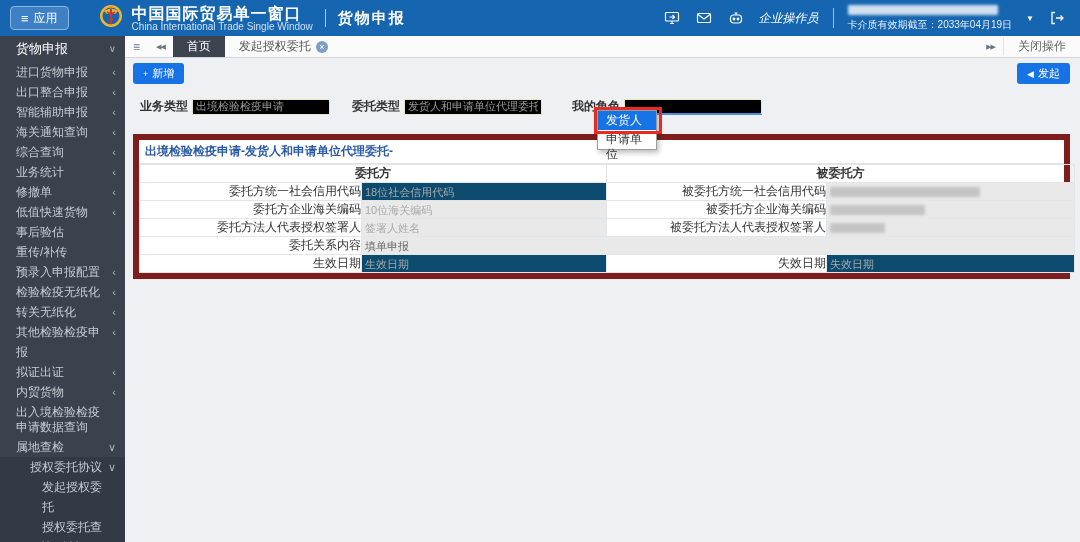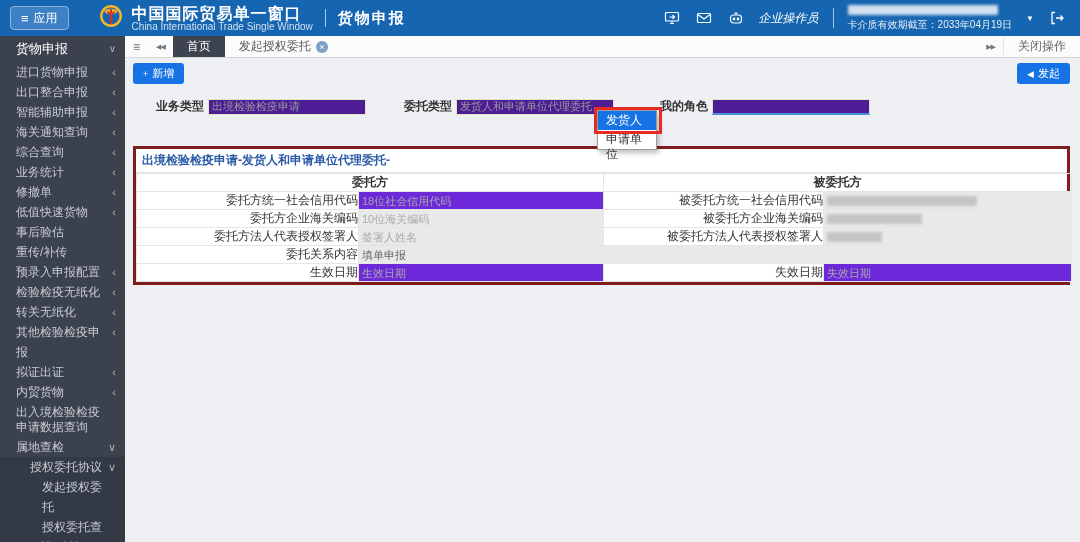--- a/index.html
+++ b/index.html
@@ -57,38 +57,38 @@
 
   .content { position:relative; padding:5px 10px 0 8px; }
   .btn { display:inline-flex; align-items:center; gap:4px; background:#1673e6; color:#fff;
     border:none; border-radius:3px; font-size:11px; padding:3px 10px; cursor:pointer;
     font-family:inherit; }
   .btn .ic { font-size:9px; }
   .toolbar { display:flex; }
   .send-btn { margin-left:auto; }
 
   .filter-row { display:flex; align-items:center; margin-top:14px; padding-left:7px; }
-  .f-label { font-size:12px; font-weight:bold; color:#333; margin-right:4px; white-space:nowrap;margin-left:16px; }
-  .f-input { width:158px; height:16px; background:#4c1d95; border:1px solid #e4e4bd;
+  .f-label { font-size:12px; font-weight:bold; color:#333; margin-right:4px; white-space:nowrap; }
+  .f-input { width:138px; height:16px; background:#000000; border:1px solid #e4e4bd;
     font-size:11px; color:#999; line-height:14px; padding:0 3px;
     font-family:inherit; }
   .f-gap { width:22px; }
   .f-input.focused { border-bottom:2px solid #4a90e2; }
 
   
-  .panel { margin-top:31px; background:#fff; border:3px solid #7f1d1d; width:937px; }
+  .panel { margin-top:19px; background:#fff; border:6px solid #7f1d1d; width:937px; }
   .panel-title { font-size:12px; font-weight:bold; color:#2b5ba8; padding:3px 6px;
     border-bottom:1px solid #e3e3e3; }
   table.grid { border-collapse:collapse; width:100%; table-layout:fixed; }
   table.grid td { border:1px solid #e3e6e9; height:16px; font-size:12px; padding:0; }
   td.hdr { text-align:center; font-weight:bold; color:#333; }
   td.lbl { text-align:right; color:#333; padding-right:3px; white-space:nowrap; overflow:hidden; }
   td.inp div { height:100%; line-height:16px; padding-left:3px; font-size:11px; color:#a9a9a9;
     display:flex; align-items:center; }
-  td.inp.yellow div { background:#6d28d9; }
+  td.inp.yellow div { background:#0c4a6e; }
   td.inp.gray div { background:#e9e9e9; }
   td.inp .val { color:#666; }
   .cell-mask { height:10px; background:#c4c4c4; border-radius:1px; filter:blur(1.5px); }
 
   
   .dropdown { position:absolute; left:597px; top:110px; width:60px; background:#fff;
     border:1px solid #9b9b9b; box-shadow:2px 3px 5px rgba(0,0,0,.25); z-index:40; font-size:12px; }
   .dd-opt { padding:2px 8px; height:19px; line-height:15px; cursor:pointer; color:#333; }
   .dd-opt.selected { background:#1673e6; color:#fff; }
   .red-box { position:absolute; left:-4px; top:-4px; width:68px; height:27px;

